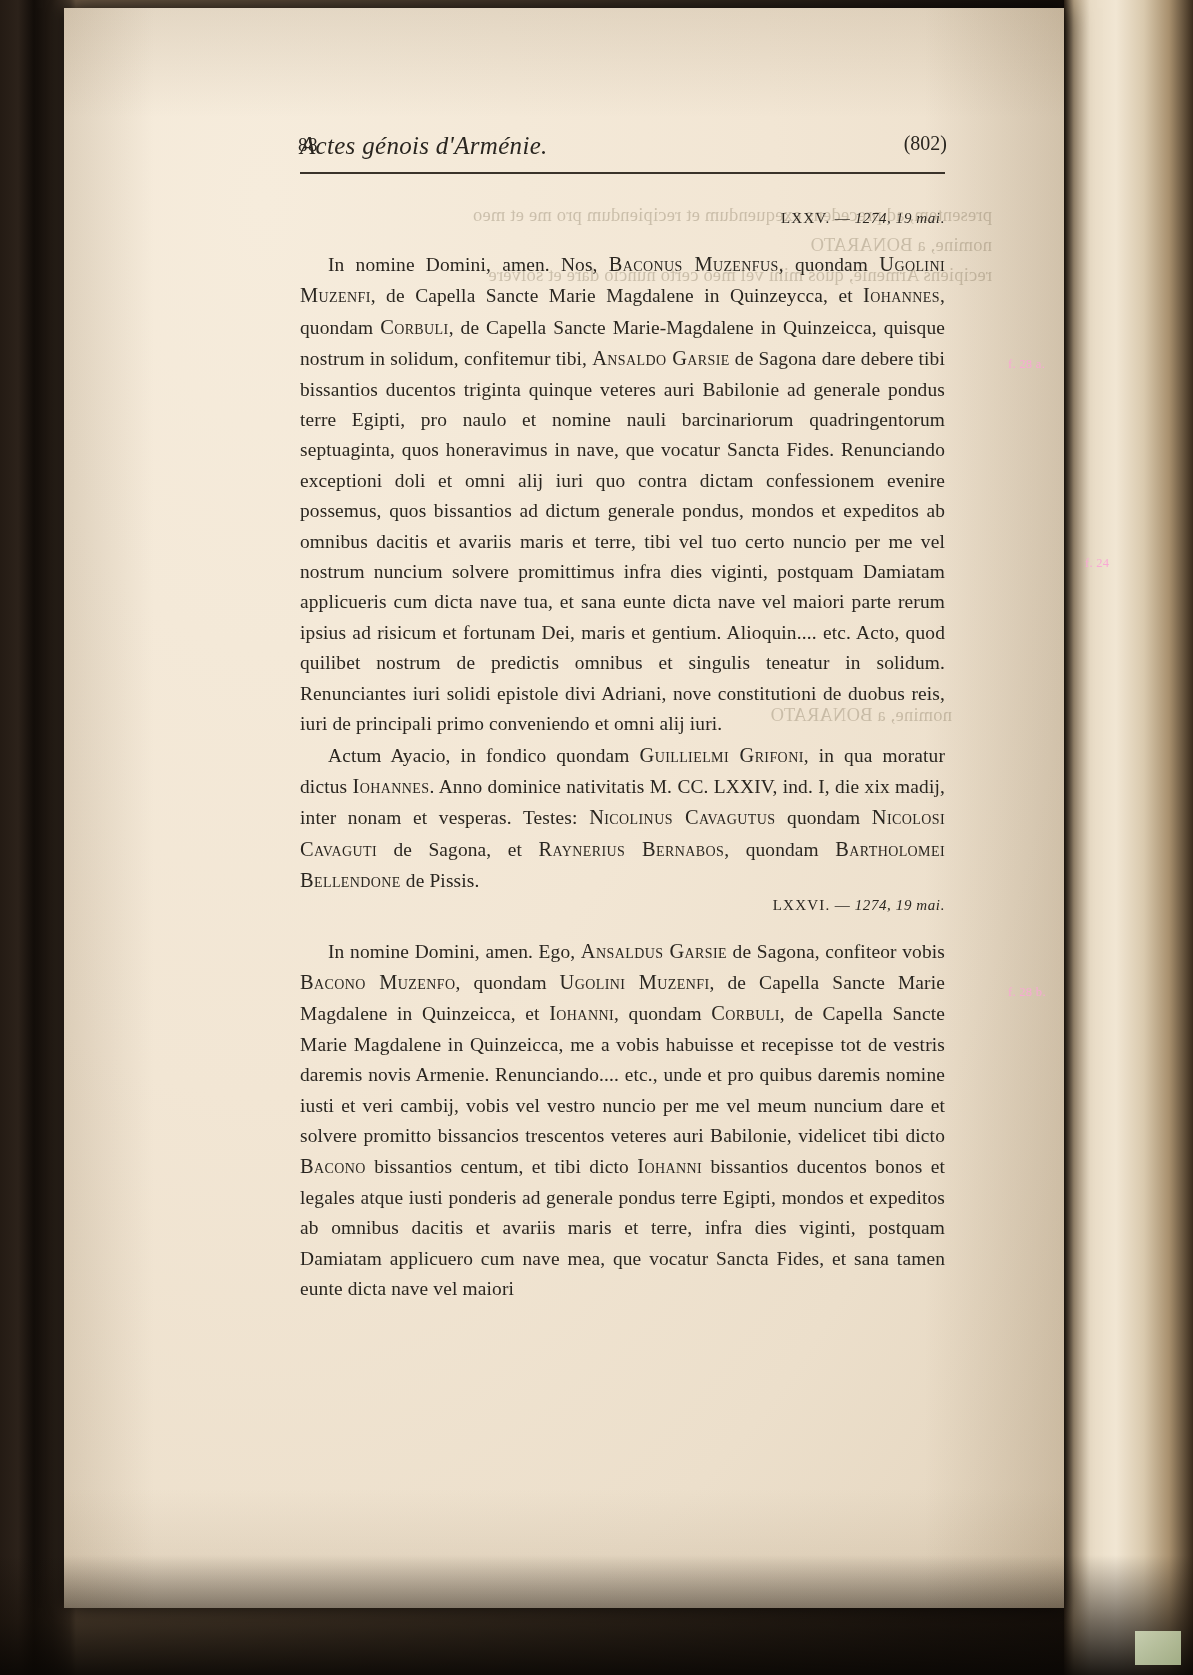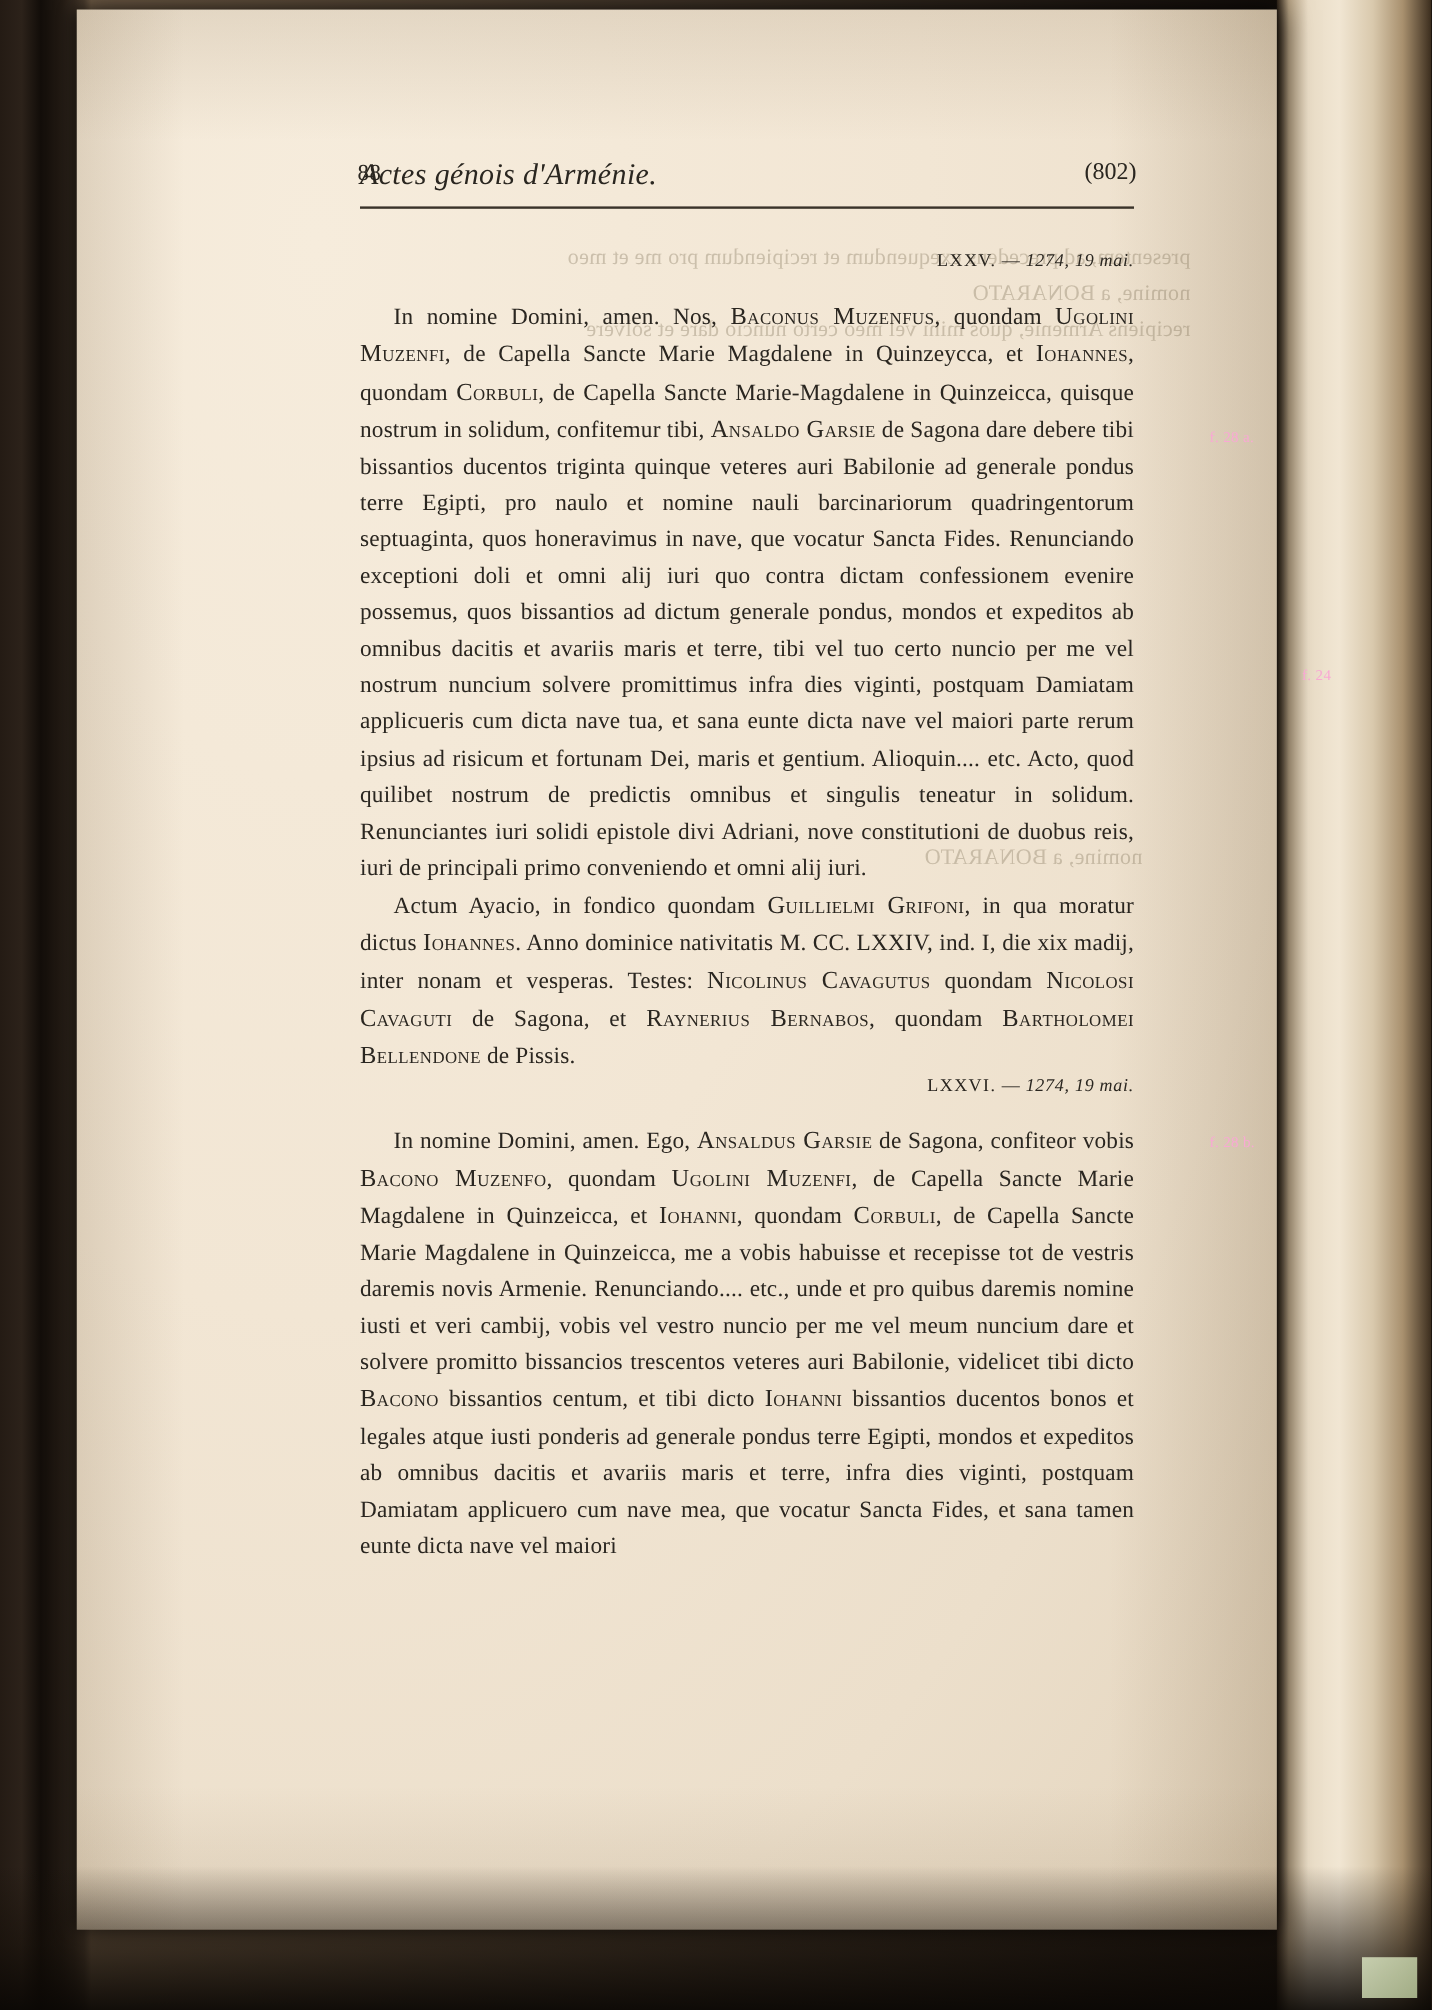--- a/index.html
+++ b/index.html
@@ -203,17 +203,17 @@
       <span class="num">LXXVI.</span>
       <span>—</span>
       <span class="date-it">1274, 19 mai.</span>
     </div>
 
     <p class="body">In nomine Domini, amen. Ego, <span class="sc">Ansaldus Garsie</span> de Sagona, confiteor vobis <span class="sc">Bacono Muzenfo</span>, quondam <span class="sc">Ugolini Muzenfi</span>, de Capella Sancte Marie Magdalene in Quinzeicca, et <span class="sc">Iohanni</span>, quondam <span class="sc">Corbuli</span>, de Capella Sancte Marie Magdalene in Quinzeicca, me a vobis habuisse et recepisse tot de vestris daremis novis Armenie. Renunciando.... etc., unde et pro quibus daremis nomine iusti et veri cambij, vobis vel vestro nuncio per me vel meum nuncium dare et solvere promitto bissancios trescentos veteres auri Babilonie, videlicet tibi dicto <span class="sc">Bacono</span> bissantios centum, et tibi dicto <span class="sc">Iohanni</span> bissantios ducentos bonos et legales atque iusti ponderis ad generale pondus terre Egipti, mondos et expeditos ab omnibus dacitis et avariis maris et terre, infra dies viginti, postquam Damiatam applicuero cum nave mea, que vocatur Sancta Fides, et sana tamen eunte dicta nave vel maiori</p>
   </div>
 
   <div class="margin-note" style="left:1008px; top:357px;">f. 28 a.</div>
   <div class="margin-note" style="left:1085px; top:556px;">f. 24</div>
-  <div class="margin-note" style="left:1008px; top:945px;">f. 28 b.</div>
+  <div class="margin-note" style="left:1008px; top:985px;">f. 28 b.</div>
 
   <div class="bottom-shadow"></div>
   <div class="corner-chip"></div>
 </div>
 
 </body></html>

